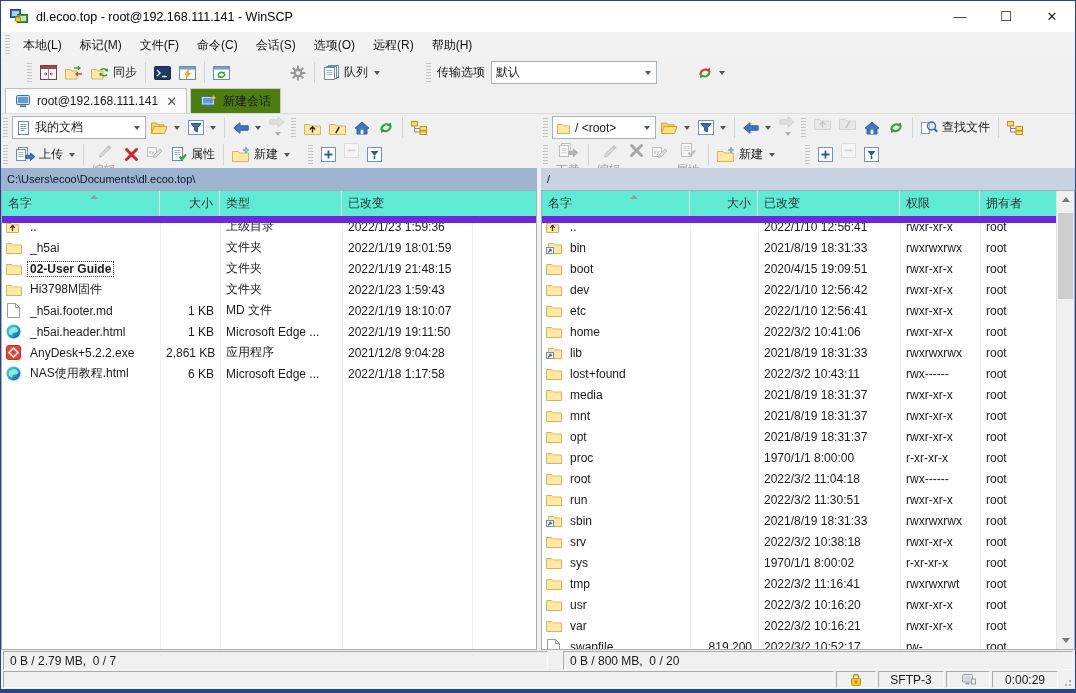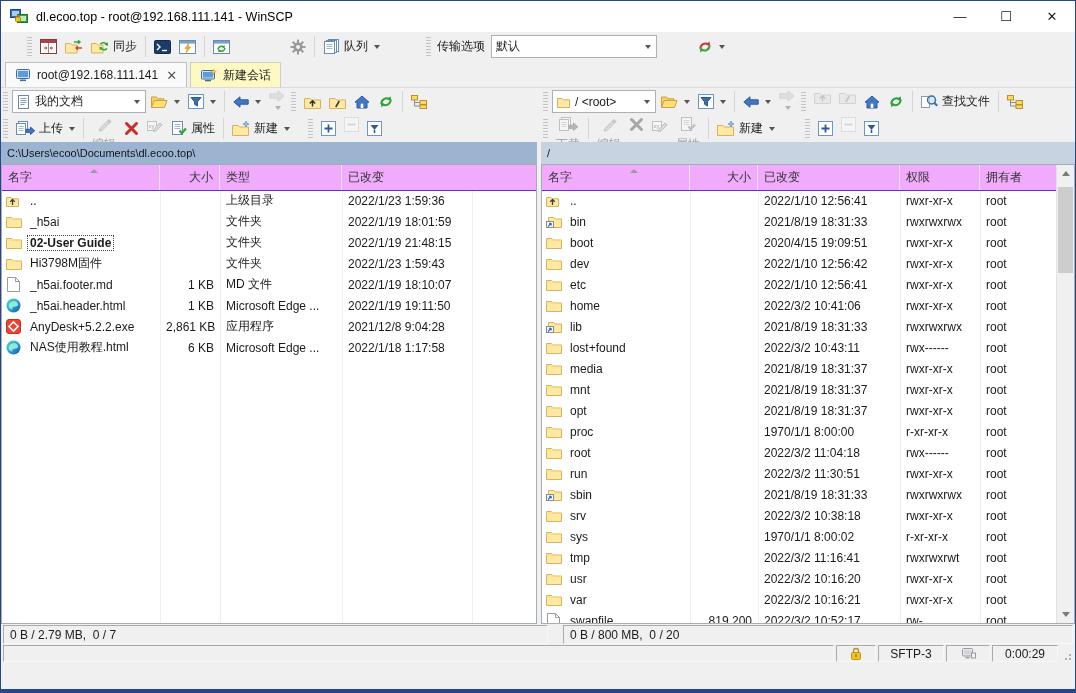--- a/index.html
+++ b/index.html
@@ -22,34 +22,34 @@
   .tbtn.dis{color:#9b9b9b;flex-direction:column;}
   .tbtn.dis svg{filter:grayscale(1);opacity:.45;}
   .dd{width:0;height:0;border-left:3px solid transparent;border-right:3px solid transparent;border-top:4px solid #555;margin-left:2px;}
   .dis .dd,.dd.dis{border-top-color:#b0b0b0;}
   .combo{height:21px;background:#fff;border:1px solid #a9b1bb;display:flex;align-items:center;padding:0 2px 0 4px;gap:5px;}
   .combo .cbtext{flex:1;}
   .combo .ddbox{width:14px;height:100%;display:flex;align-items:center;justify-content:center;}
   
   .tabbar{height:27px;flex:0 0 27px;display:flex;align-items:flex-end;padding-left:4px;background:#f0f0f0;border-bottom:1px solid #dcdcdc;box-sizing:border-box;}
   .tab{height:24px;display:flex;align-items:center;gap:6px;padding:0 9px;border:1px solid #bfbfbf;border-bottom:none;background:#fafafa;margin-right:3px;}
-  .tab.inactive{background:#fef9c3;border-color:#cccccc;align-items:center;}
+  .tab.inactive{background:#4d7c0f;border-color:#cccccc;align-items:center;}
   .tabclose{color:#555;font-size:13px;margin-left:2px;}
   
   .panels{flex:0 0 536px;height:536px;display:flex;}
   .panel{display:flex;flex-direction:column;background:#f0f0f0;}
   #lp{width:536px;flex:0 0 536px;}
   .splitter{width:4px;flex:0 0 4px;background:#f0f0f0;}
   #rp{flex:1;min-width:0;}
   .ptool,.pcmd{height:27px;flex:0 0 27px;display:flex;align-items:center;}
   .pathbar{height:22px;flex:0 0 22px;display:flex;align-items:center;padding:0 6px;font-size:11px;color:#0c1623;}
   .pathbar.active{background:#9db4d0;}
   .pathbar.inactive{background:#c7d3e1;}
   .listbox{flex:1;position:relative;background:#fff;border:1px solid #a7abb3;border-top:1px solid #a7abb3;box-sizing:border-box;overflow:hidden;}
-  .lhead{height:25px;display:grid;align-items:center;background:#f0abfc;border-bottom:1px solid #6d28d9;color:#333;position:relative;z-index:2;}
+  .lhead{height:25px;display:grid;align-items:center;background:#5eead4;border-bottom:7px solid #6d28d9;color:#333;position:relative;z-index:2;}
   .lgrid{grid-template-columns:158px 60px 122px 1fr;}
   .rgrid{grid-template-columns:148px 68px 142px 80px 1fr;}
   .hcell{padding:0 6px;border-right:1px solid #e8e8e8;height:25px;display:flex;align-items:center;position:relative;}
   .hcell.last{border-right:none;}
   .hcell.num{justify-content:flex-end;}
   .sortup{width:0;height:0;border-left:4px solid transparent;border-right:4px solid transparent;border-bottom:4px solid #9a9a9a;position:absolute;left:88px;top:4px;}
   .list{position:absolute;top:25px;left:0;right:0;bottom:0;overflow:hidden;}
   .vline{position:absolute;top:0;bottom:0;width:1px;background:#efefef;z-index:0;}
   .lrow{height:21px;display:grid;align-items:center;position:relative;z-index:1;}
   .cell{padding:0 6px;white-space:nowrap;overflow:hidden;}
@@ -92,20 +92,31 @@
       </svg>
     </span>
     <span class="ttext">dl.ecoo.top - root@192.168.111.141 - WinSCP</span>
     <div class="winctl">
       <div class="wbtn">—</div>
       <div class="wbtn">☐</div>
       <div class="wbtn">✕</div>
     </div>
   </div>
 
+  <div class="menubar">
+    <div class="grip"></div>
+  <span class="menu-item">本地(L)</span>
+      <span class="menu-item">标记(M)</span>
+      <span class="menu-item">文件(F)</span>
+      <span class="menu-item">命令(C)</span>
+      <span class="menu-item">会话(S)</span>
+      <span class="menu-item">选项(O)</span>
+      <span class="menu-item">远程(R)</span>
+      <span class="menu-item">帮助(H)</span>
+    </div>
 
   <div class="toolbar">
     <div class="grip"></div>
     <div class="tbtn">
       <span>
           <svg width="17" height="15">
             <rect x="0.5" y="0.5" width="16" height="14" fill="#fff" stroke="#8a3a3a"></rect>
             <rect x="1" y="1" width="15" height="3" fill="#a54444"></rect>
             <line x1="8.5" y1="4" x2="8.5" y2="14" stroke="#b87c7c"></line>
             <path d="M4 9 l2.5 0 M5.5 7.8 l1.4 1.2 -1.4 1.2" stroke="#b03030" fill="none"></path>

